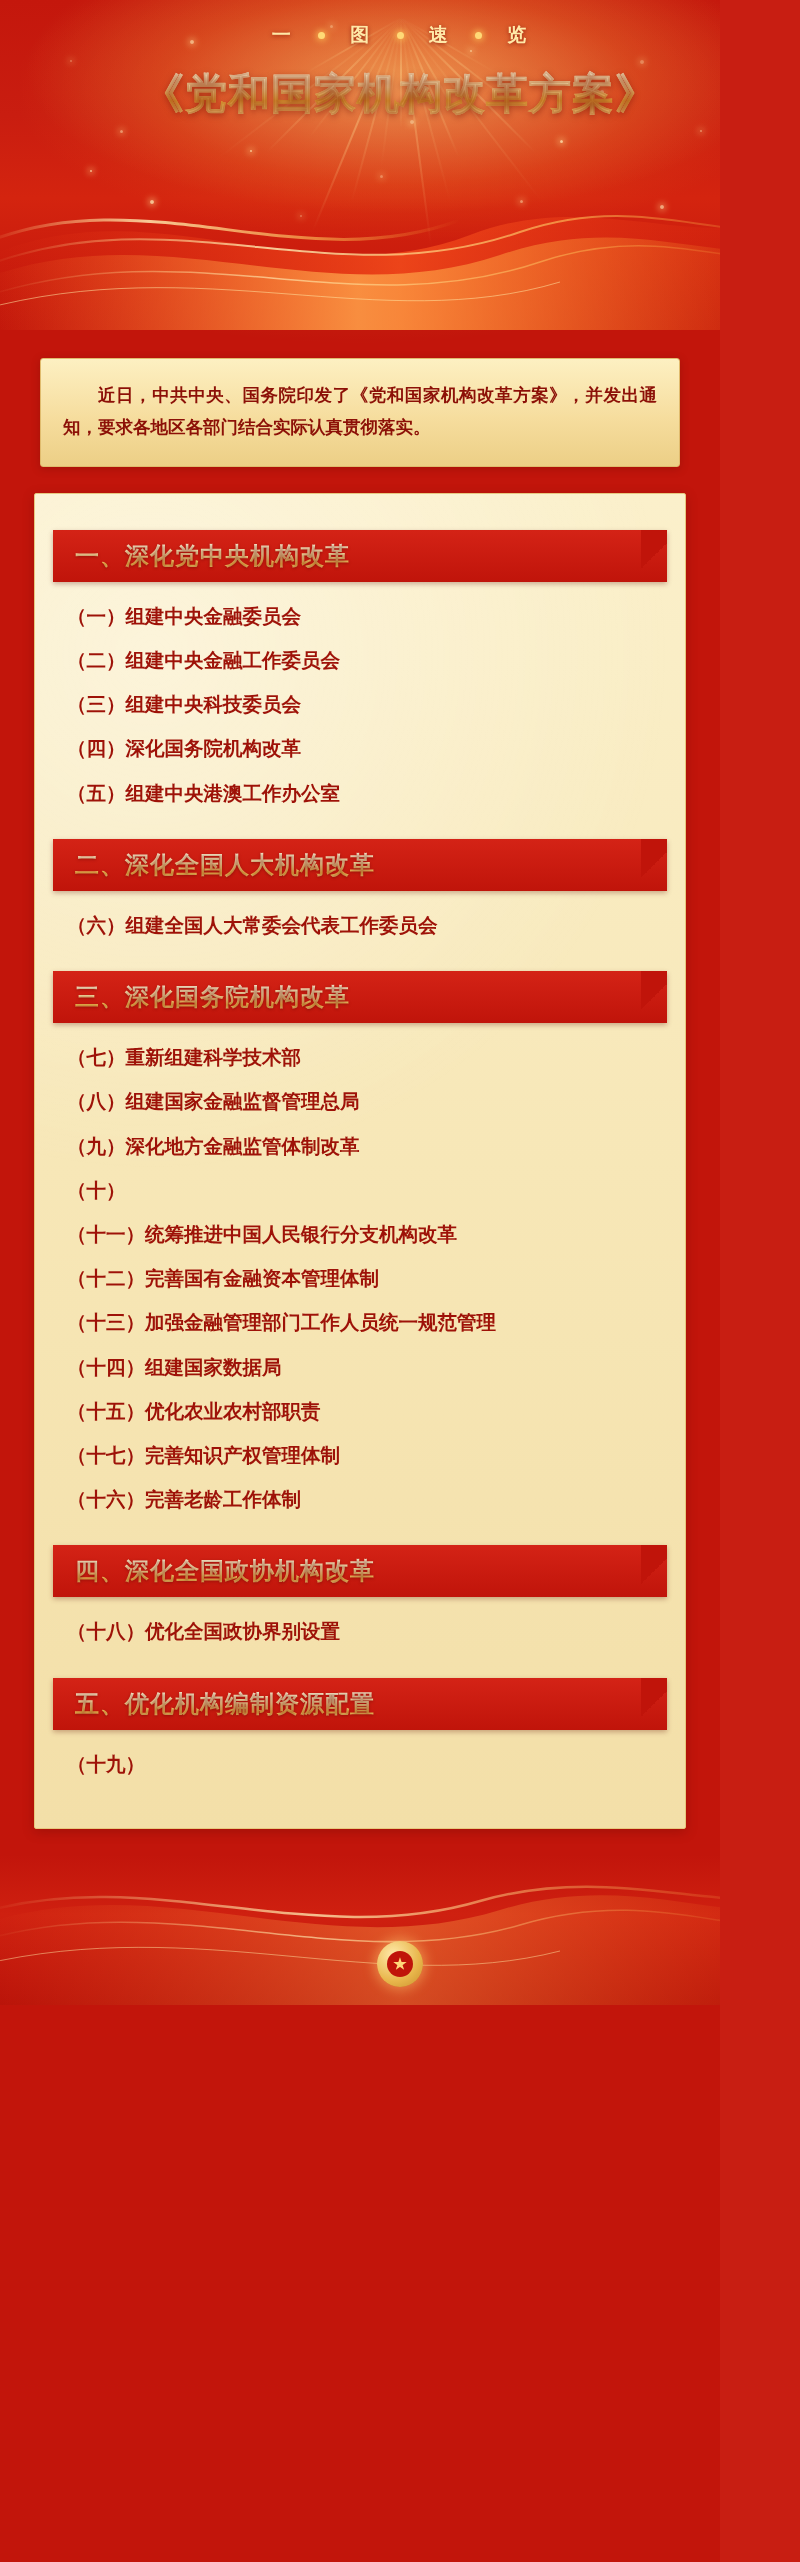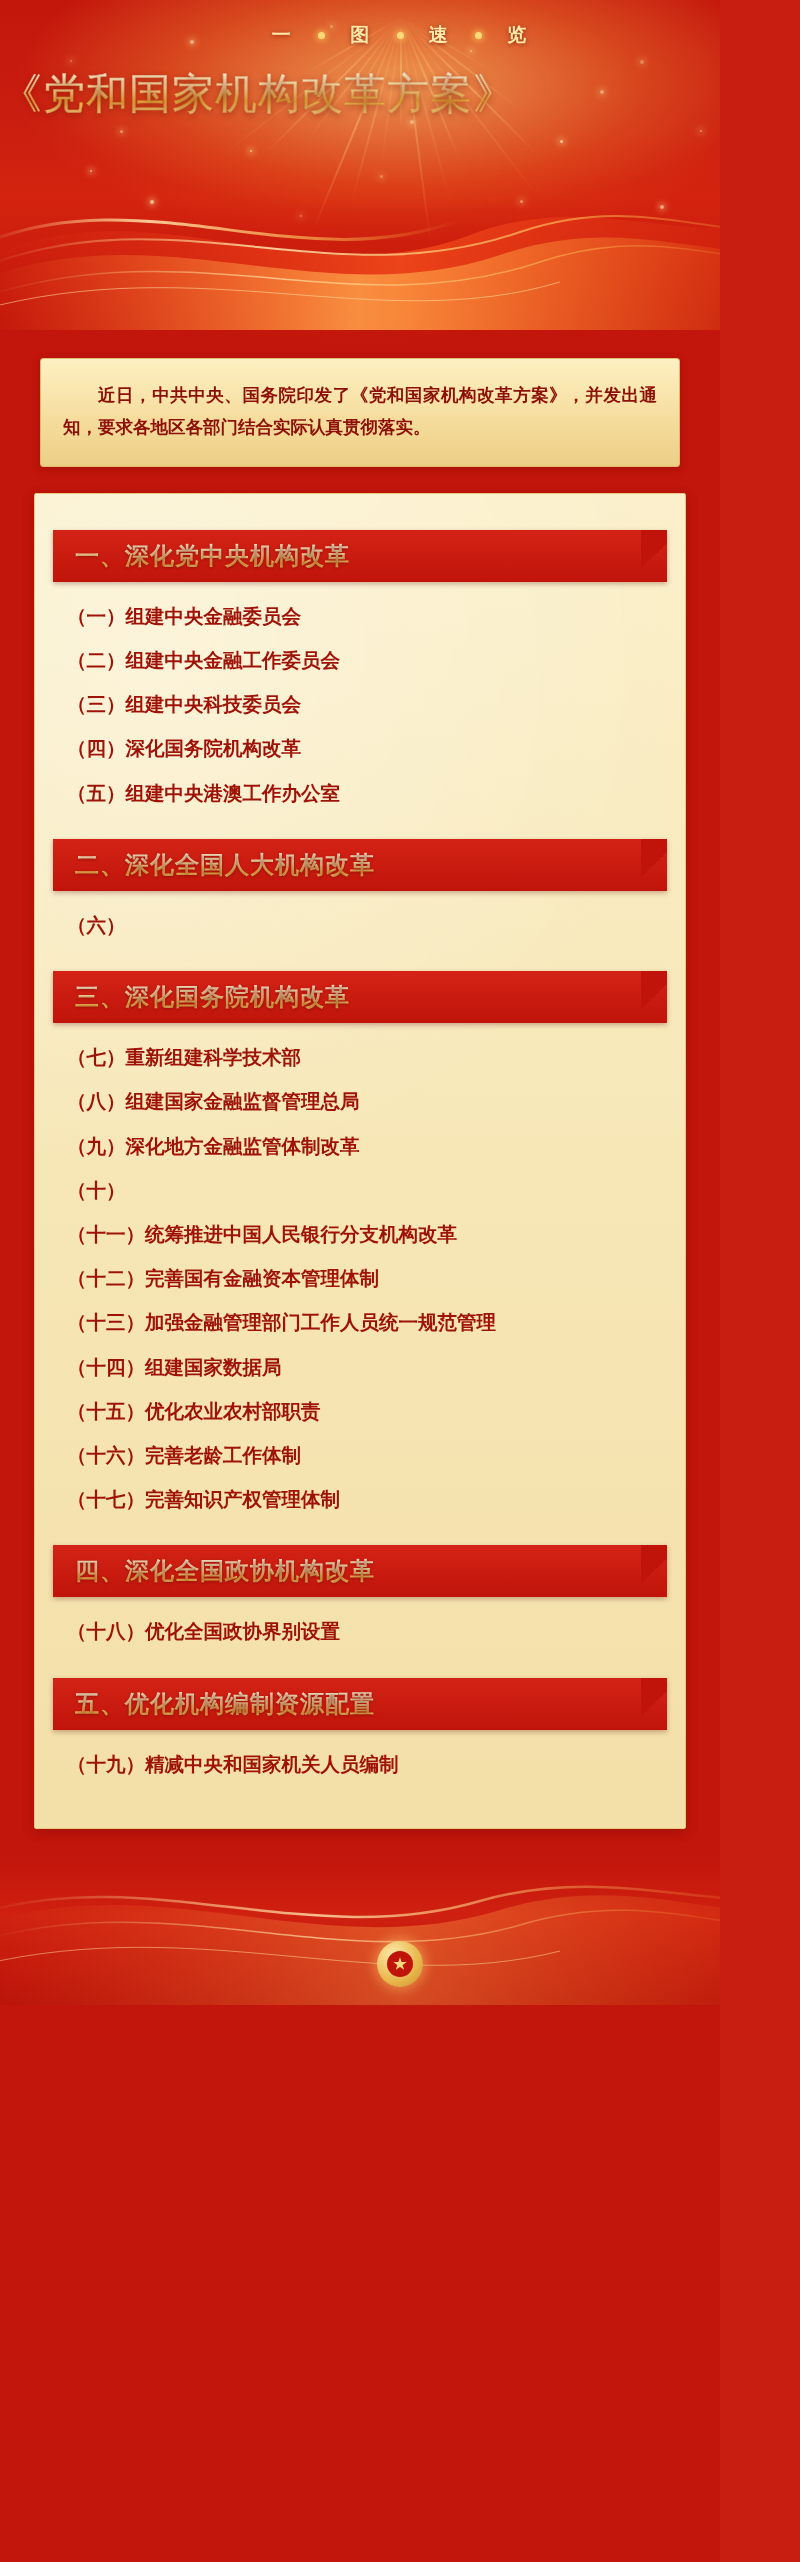--- a/index.html
+++ b/index.html
@@ -67,22 +67,23 @@
     border-radius: 50%;
     margin: 0 16px;
     vertical-align: middle;
     box-shadow: 0 0 6px 2px rgba(255,200,90,0.7);
   }
   .tagline .ch { display:inline-block; margin:0 2px; }
   .main-title {
     position: relative;
     z-index: 4;
     margin-top: 18px;
+    text-align: center;
     font-size: 42px;
-    font-weight: normal;
+    font-weight: bold;
     letter-spacing: 1px;
     background: linear-gradient(180deg, #fff8df 0%, #ffe49a 40%, #f7c košu 41%, #f4bd55 60%, #ffe9ad 100%);
     background: linear-gradient(180deg, #fffbe8 0%, #ffe9a6 38%, #f0b63f 62%, #ffeaae 100%);
     -webkit-background-clip: text;
     background-clip: text;
     color: transparent;
     -webkit-text-stroke: 0.5px rgba(150,50,0,0.25);
     text-shadow: 0 2px 6px rgba(110,12,0,0.55);
   }
   .ribbons {
@@ -317,20 +318,21 @@
             </div>
           </div>
         </div>
         <div class="section">
           <div class="sec-head">
             <span class="t">二、深化全国人大机构改革</span>
           </div>
           <div class="items">
             <div class="item">
               <span class="num">（六）</span>
+              <span class="txt">组建全国人大常委会代表工作委员会</span>
             </div>
           </div>
         </div>
         <div class="section">
           <div class="sec-head">
             <span class="t">三、深化国务院机构改革</span>
           </div>
           <div class="items">
             <div class="item">
               <span class="num">（七）</span>
@@ -361,26 +363,26 @@
             </div>
             <div class="item">
               <span class="num">（十四）</span>
               <span class="txt">组建国家数据局</span>
             </div>
             <div class="item">
               <span class="num">（十五）</span>
               <span class="txt">优化农业农村部职责</span>
             </div>
             <div class="item">
+              <span class="num">（十七）</span>
+              <span class="txt">完善知识产权管理体制</span>
+            </div>
+            <div class="item">
               <span class="num">（十六）</span>
               <span class="txt">完善老龄工作体制</span>
-            </div>
-            <div class="item">
-              <span class="num">（十七）</span>
-              <span class="txt">完善知识产权管理体制</span>
             </div>
           </div>
         </div>
         <div class="section">
           <div class="sec-head">
             <span class="t">四、深化全国政协机构改革</span>
           </div>
           <div class="items">
             <div class="item">
               <span class="num">（十八）</span>
@@ -388,21 +390,20 @@
             </div>
           </div>
         </div>
         <div class="section">
           <div class="sec-head">
             <span class="t">五、优化机构编制资源配置</span>
           </div>
           <div class="items">
             <div class="item">
               <span class="num">（十九）</span>
-              <span class="txt">精减中央和国家机关人员编制</span>
             </div>
           </div>
         </div>
       </div>
   </div>
 
   <div class="footer">
     <svg class="ribbons2" viewBox="0 0 800 150" preserveAspectRatio="none">
       <defs>
         <linearGradient id="f1" x1="0" y1="0" x2="1" y2="0">

